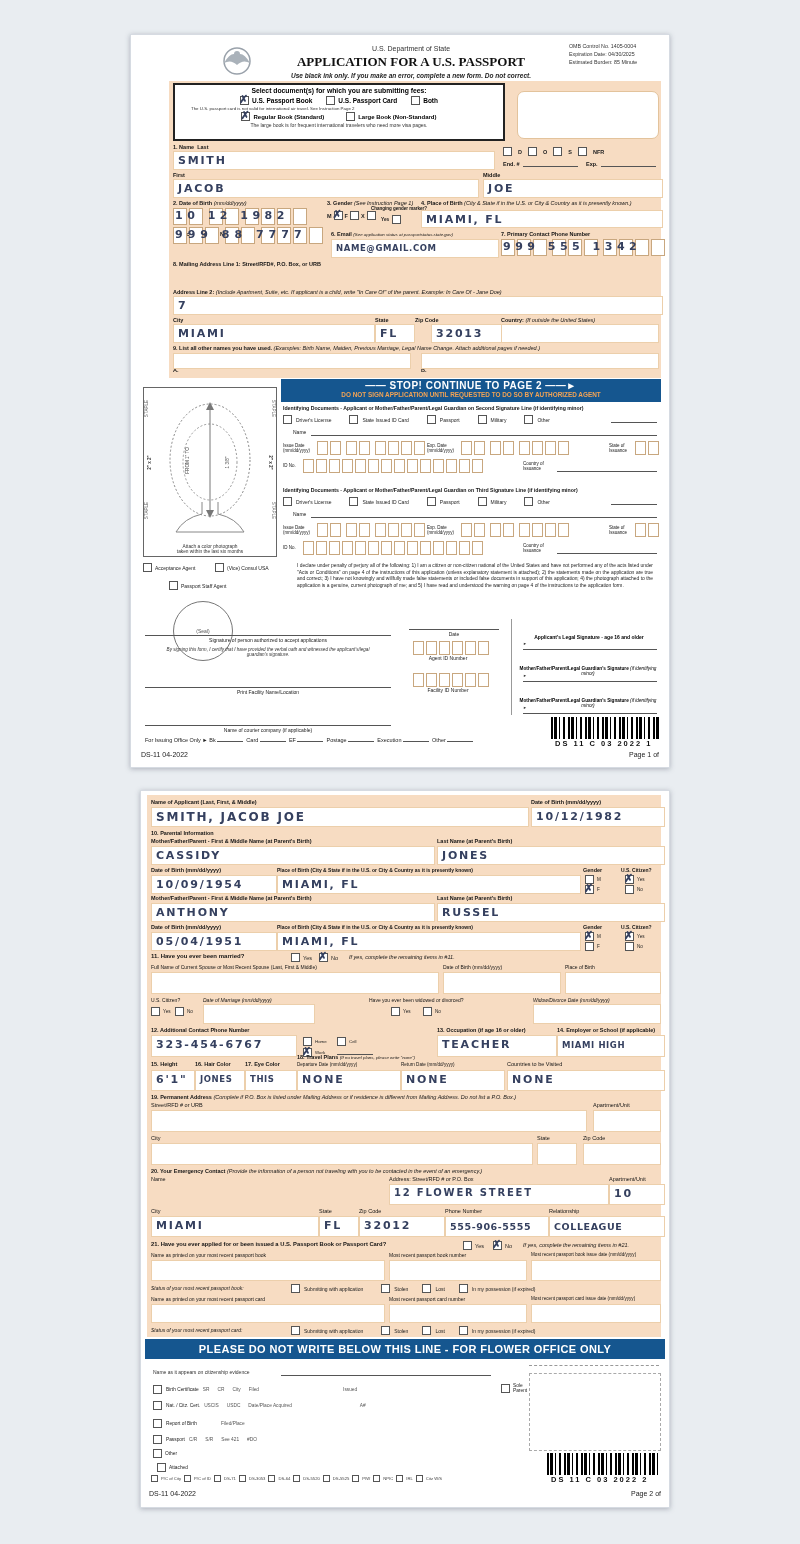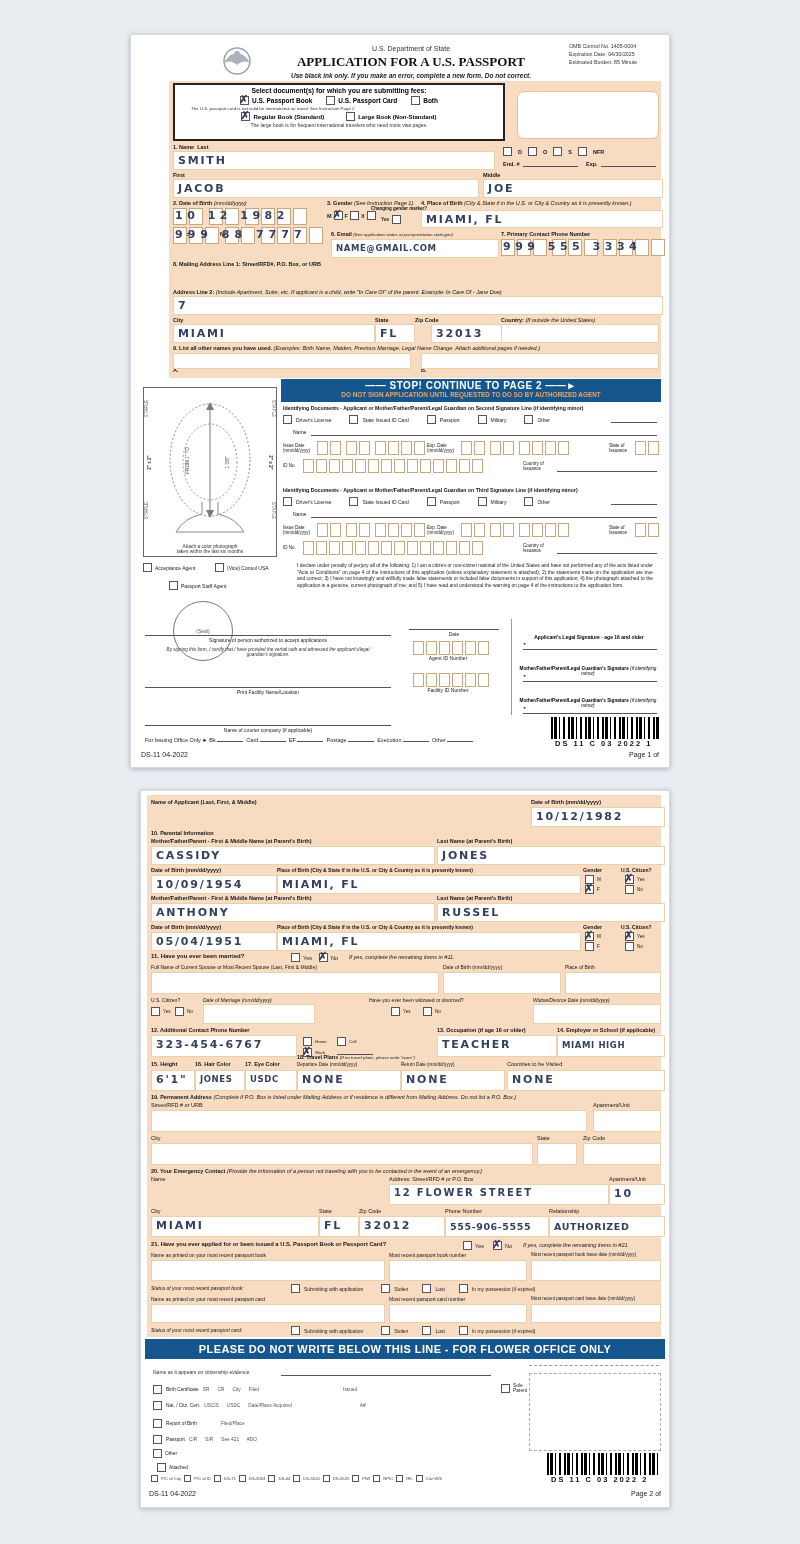--- a/index.html
+++ b/index.html
@@ -165,21 +165,21 @@
           <i></i>
           <i style="margin-right:3px"></i>
           <i></i>
           <i></i>
           <i style="margin-right:3px"></i>
           <i></i>
           <i></i>
           <i></i>
           <i></i>
         </div>
-      <div class="hwov" style="left:2px;top:1px;letter-spacing:4.5px">999 555 3334</div>
+      <div class="hwov" style="left:2px;top:1px;letter-spacing:4.5px">999 555 1342</div>
     </div>
 
     <div class="lbl" style="left:42px;top:226px">8. Mailing Address Line 1: Street/RFD#, P.O. Box, or URB</div>
     <div class="lbl" style="left:42px;top:254px"><span>Address Line 2:</span> <span class="n">(Include Apartment, Suite, etc. If applicant is a child, write "In Care Of" of the parent. Example: In Care Of - Jane Doe)</span></div>
     <div class="inp hw" style="left:42px;top:261px;width:484px;height:17px">7</div>
     <div class="lbl" style="left:42px;top:282px">City</div>
     <div class="inp hw" style="left:42px;top:289px;width:196px;height:17px">MIAMI</div>
     <div class="lbl" style="left:244px;top:282px">State</div>
     <div class="inp hw" style="left:244px;top:289px;width:34px;height:17px">FL</div>
     <div class="lbl" style="left:284px;top:282px">Zip Code</div>
@@ -431,20 +431,21 @@
       <span>Other</span> <span style="display:inline-block;width:26px;border-bottom:1px solid #555"></span>
     </div>
     <div class="ftr" style="left:10px;top:716px">DS-11 04-2022</div>
     <div class="ftr" style="right:10px;top:716px;text-align:right">Page 1 of</div>
   </div>
 
   <div class="pg" id="pg2" style="left:140px;top:790px;width:528px;height:716px">
     <div class="ab peach" style="left:6px;top:4px;width:514px;height:542px"></div>
 
     <div class="lbl" style="left:10px;top:8px">Name of Applicant (Last, First, &amp; Middle)</div>
+    <div class="inp hw" style="left:10px;top:16px;width:372px;height:18px;font-size:12px">SMITH, JACOB JOE</div>
     <div class="lbl" style="left:390px;top:8px">Date of Birth (mm/dd/yyyy)</div>
     <div class="inp hw" style="left:390px;top:16px;width:128px;height:18px">10/12/1982</div>
 
     <div class="lbl" style="left:10px;top:39px">10. Parental Information</div>
     <div class="lbl" style="left:10px;top:47px">Mother/Father/Parent - First &amp; Middle Name (at Parent's Birth)</div>
     <div class="lbl" style="left:296px;top:47px">Last Name (at Parent's Birth)</div>
     <div class="inp hw" style="left:10px;top:55px;width:278px;height:17px">CASSIDY</div>
     <div class="inp hw" style="left:296px;top:55px;width:222px;height:17px">JONES</div>
     <div class="lbl" style="left:10px;top:76px">Date of Birth (mm/dd/yyyy)</div>
     <div class="lbl" style="left:136px;top:76px;font-size:5px">Place of Birth (City &amp; State if in the U.S. or City &amp; Country as it is presently known)</div>
@@ -557,21 +558,21 @@
 
     <div class="lbl" style="left:10px;top:270px">15. Height</div>
     <div class="lbl" style="left:54px;top:270px">16. Hair Color</div>
     <div class="lbl" style="left:104px;top:270px">17. Eye Color</div>
     <div class="lbl" style="left:156px;top:263px"><span>18. Travel Plans</span> <span class="n" style="font-size:4.4px">(If no travel plans, please write "none")</span></div>
     <div class="lbl" style="left:156px;top:271px;font-weight:normal;font-size:4.6px">Departure Date (mm/dd/yyyy)</div>
     <div class="lbl" style="left:260px;top:271px;font-weight:normal;font-size:4.6px">Return Date (mm/dd/yyyy)</div>
     <div class="lbl" style="left:366px;top:270px;font-weight:normal">Countries to be Visited</div>
     <div class="inp hw" style="left:10px;top:279px;width:38px;height:19px">6'1"</div>
     <div class="inp hw hwsm" style="left:54px;top:279px;width:44px;height:19px;line-height:2.1">JONES</div>
-    <div class="inp hw hwsm" style="left:104px;top:279px;width:46px;height:19px;line-height:2.1">USDC</div>
+    <div class="inp hw hwsm" style="left:104px;top:279px;width:46px;height:19px;line-height:2.1">THIS</div>
     <div class="inp hw" style="left:156px;top:279px;width:98px;height:19px">NONE</div>
     <div class="inp hw" style="left:260px;top:279px;width:98px;height:19px">NONE</div>
     <div class="inp hw" style="left:366px;top:279px;width:152px;height:19px">NONE</div>
 
     <div class="lbl" style="left:10px;top:303px"><span>19. Permanent Address</span> <span class="n">(Complete if P.O. Box is listed under Mailing Address or if residence is different from Mailing Address. Do not list a P.O. Box.)</span></div>
     <div class="lbl" style="left:10px;top:311px;font-weight:normal">Street/RFD # or URB</div>
     <div class="lbl" style="left:452px;top:311px;font-weight:normal">Apartment/Unit</div>
     <div class="inp" style="left:10px;top:319px;width:434px;height:20px"></div>
     <div class="inp" style="left:452px;top:319px;width:66px;height:20px"></div>
     <div class="lbl" style="left:10px;top:344px;font-weight:normal">City</div>
@@ -589,21 +590,21 @@
     <div class="inp hw" style="left:468px;top:393px;width:50px;height:19px">10</div>
     <div class="lbl" style="left:10px;top:417px;font-weight:normal">City</div>
     <div class="lbl" style="left:178px;top:417px;font-weight:normal">State</div>
     <div class="lbl" style="left:218px;top:417px;font-weight:normal">Zip Code</div>
     <div class="lbl" style="left:304px;top:417px;font-weight:normal">Phone Number</div>
     <div class="lbl" style="left:408px;top:417px;font-weight:normal">Relationship</div>
     <div class="inp hw" style="left:10px;top:425px;width:162px;height:19px">MIAMI</div>
     <div class="inp hw" style="left:178px;top:425px;width:34px;height:19px">FL</div>
     <div class="inp hw" style="left:218px;top:425px;width:80px;height:19px">32012</div>
     <div class="inp hw hwsm" style="left:304px;top:425px;width:98px;height:19px;line-height:2.1;font-size:9.5px">555-906-5555</div>
-    <div class="inp hw hwsm" style="left:408px;top:425px;width:110px;height:19px;line-height:2.1;font-size:9.5px">AUTHORIZED</div>
+    <div class="inp hw hwsm" style="left:408px;top:425px;width:110px;height:19px;line-height:2.1;font-size:9.5px">COLLEAGUE</div>
 
     <div class="lbl" style="left:10px;top:450px;font-size:5.8px">21. Have you ever applied for or been issued a U.S. Passport Book or Passport Card?</div>
     <div class="cbrow" style="left:322px;top:450px">
         <span class="cb"></span>
         <span>Yes</span>
       </div>
     <div class="cbrow" style="left:352px;top:450px">
         <span class="cb ck"></span>
         <span>No</span>
       </div>

